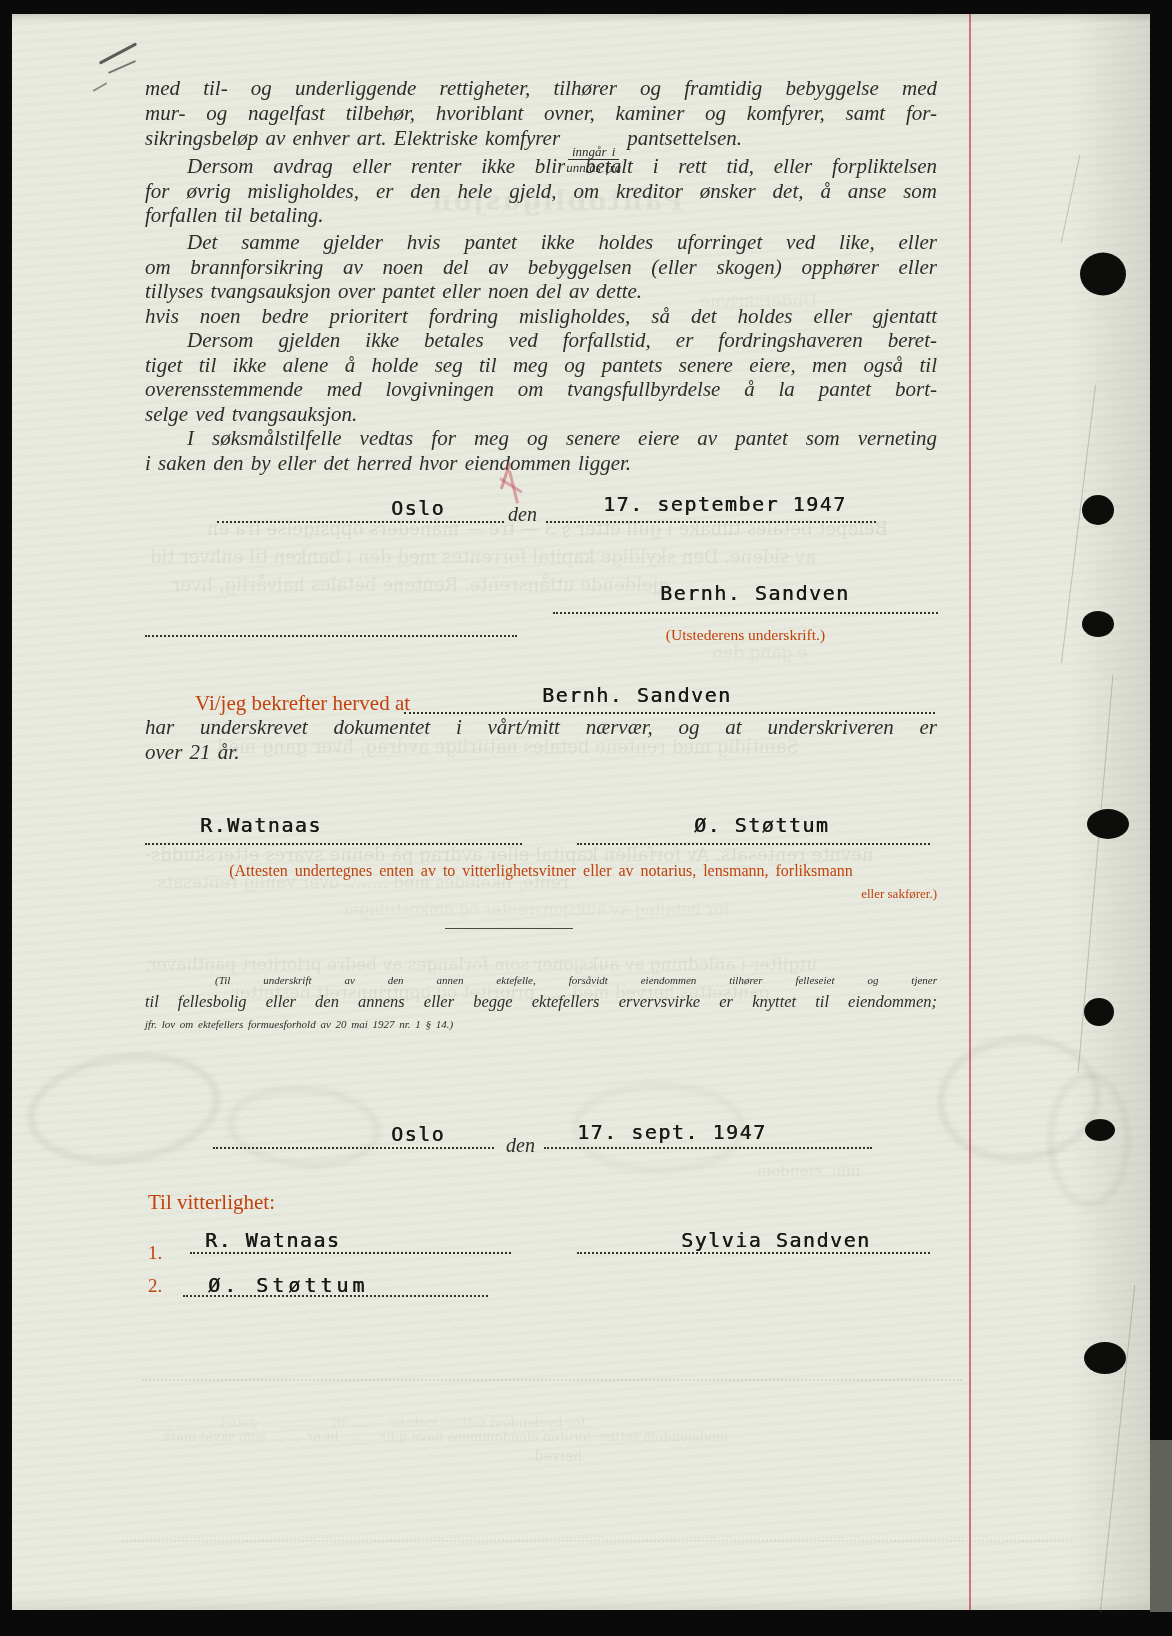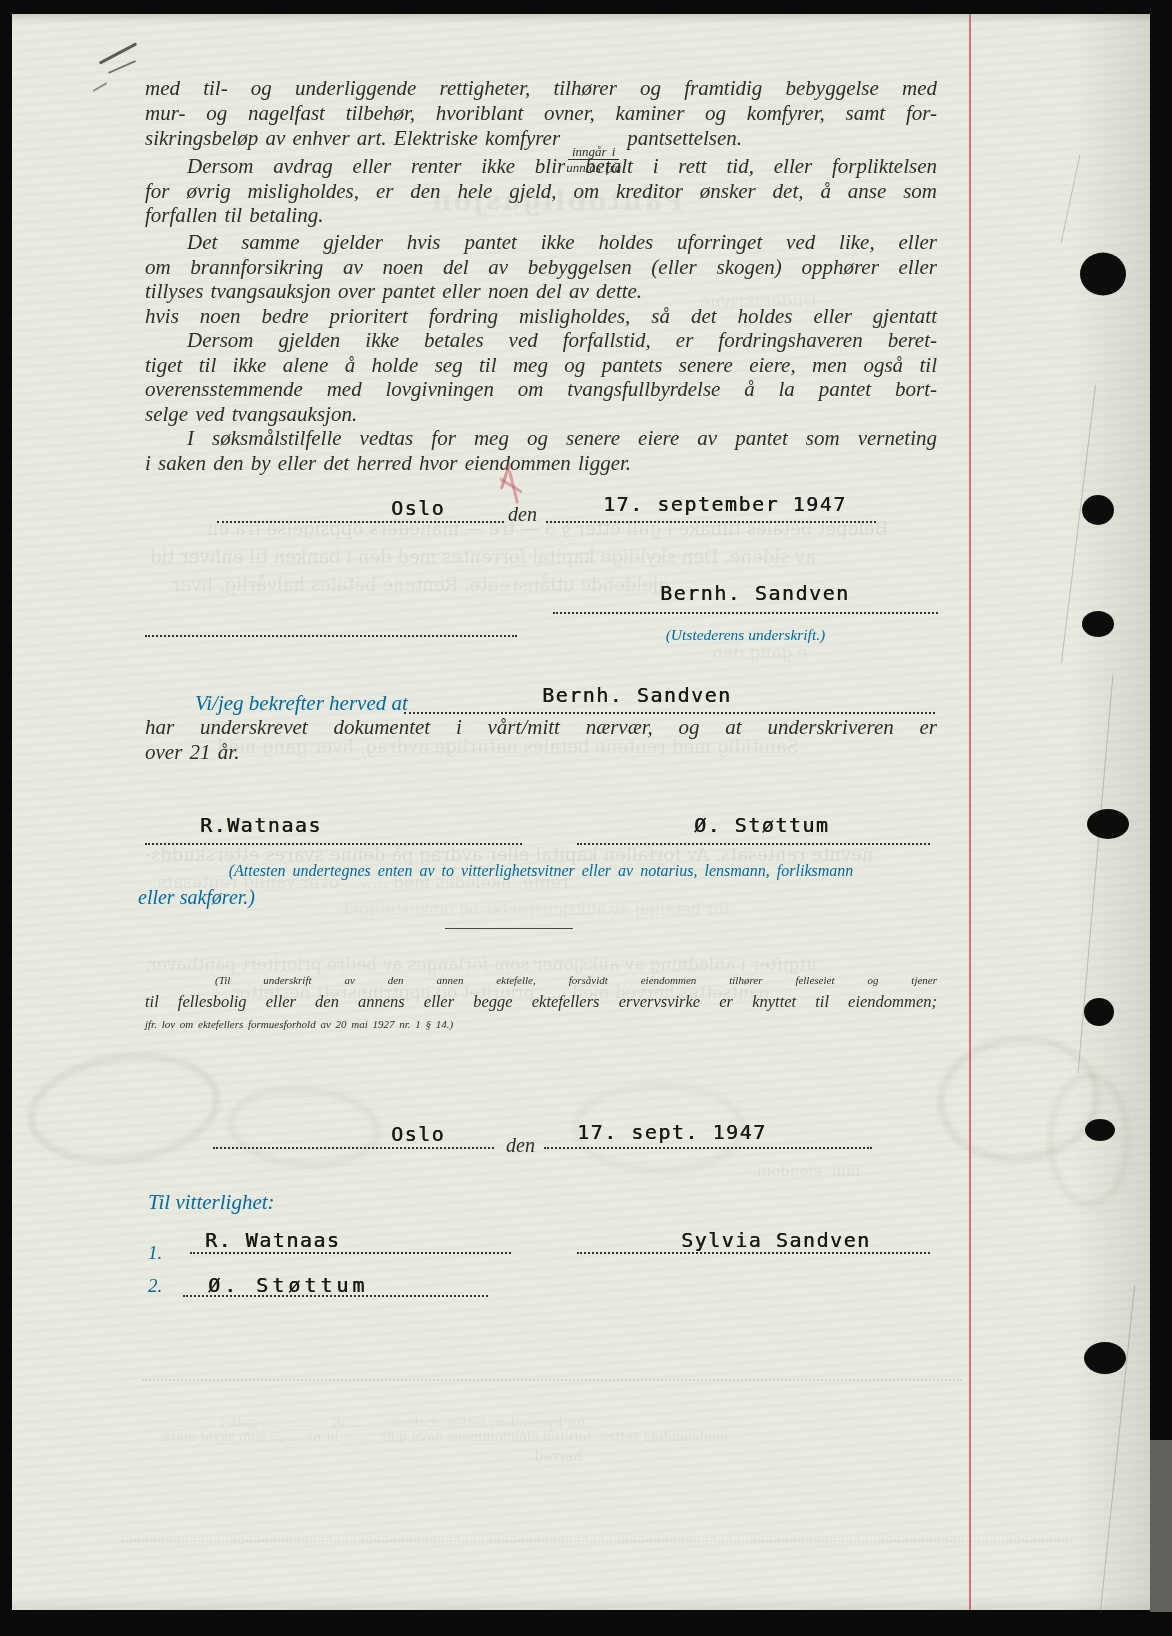--- a/index.html
+++ b/index.html
@@ -27,21 +27,21 @@
   .frac .ft{border-bottom:1.3px solid #2e2e29;padding:0 4px 1px;}
   .frac .fb{padding-top:1px;}
 
   
   .typed{position:absolute;font-family:"DejaVu Sans Mono",monospace;font-size:20px;
          letter-spacing:1.5px;color:#191917;white-space:nowrap;text-shadow:.4px 0 0 currentColor;}
 
   
   .dots{position:absolute;height:14px;border-bottom:2.6px dotted #32322d;}
   .den{position:absolute;font-style:italic;font-size:20px;color:#2e2e29;}
-  .small-i{position:absolute;font-style:italic;color:#0369a1;}
+  .small-i{position:absolute;color:#c2410c;}
   .solidline{position:absolute;height:14px;border-bottom:1.6px solid #4a4a42;}
 
   
   .stroke{position:absolute;border-radius:2px;}
 
   
   .ghost{position:absolute;transform:scaleX(-1);color:#87907f;filter:blur(.5px);
          font-family:"DejaVu Serif",serif;white-space:nowrap;}
   .gdots{position:absolute;height:10px;border-bottom:2.4px dotted #8a927f;}
   .gell{position:absolute;border:7px solid rgba(125,135,118,.12);border-radius:50%;filter:blur(2px);}
@@ -130,21 +130,21 @@
     <div class="col" style="top:701px">
       <div class="bline j">har underskrevet dokumentet i vårt/mitt nærvær, og at underskriveren er</div>
       <div class="bline">over 21 år.</div>
     </div>
 
     <div class="typed" style="left:188px;top:799px">R.Watnaas</div>
     <div class="typed" style="left:682px;top:799px">Ø. Støttum</div>
     <div class="dots" style="left:133px;top:815px;width:377px"></div>
     <div class="dots" style="left:565px;top:815px;width:353px"></div>
     <div class="small-i" style="left:133px;top:848px;width:792px;text-align:center;font-size:16px;word-spacing:3px">(Attesten undertegnes enten av to vitterlighetsvitner eller av notarius, lensmann, forliksmann</div>
-    <div class="small-i" style="left:126px;top:872px;width:792px;text-align:left;font-size:20px">eller sakfører.)</div>
+    <div class="small-i" style="left:133px;top:872px;width:792px;text-align:right;font-size:13px">eller sakfører.)</div>
     <div class="solidline" style="left:433px;top:900px;width:128px"></div>
 
     <div class="col" style="top:955px">
       <div class="bline j" style="font-size:11px;line-height:22px;text-indent:70px">(Til underskrift av den annen ektefelle, forsåvidt eiendommen tilhører felleseiet og tjener</div>
       <div class="bline j" style="font-size:16.5px;line-height:22px">til fellesbolig eller den annens eller begge ektefellers ervervsvirke er knyttet til eiendommen;</div>
       <div class="bline" style="font-size:11px;line-height:22px">jfr. lov om ektefellers formuesforhold av 20 mai 1927 nr. 1 § 14.)</div>
     </div>
 
 
     <div class="typed" style="left:379px;top:1108px">Oslo</div>

